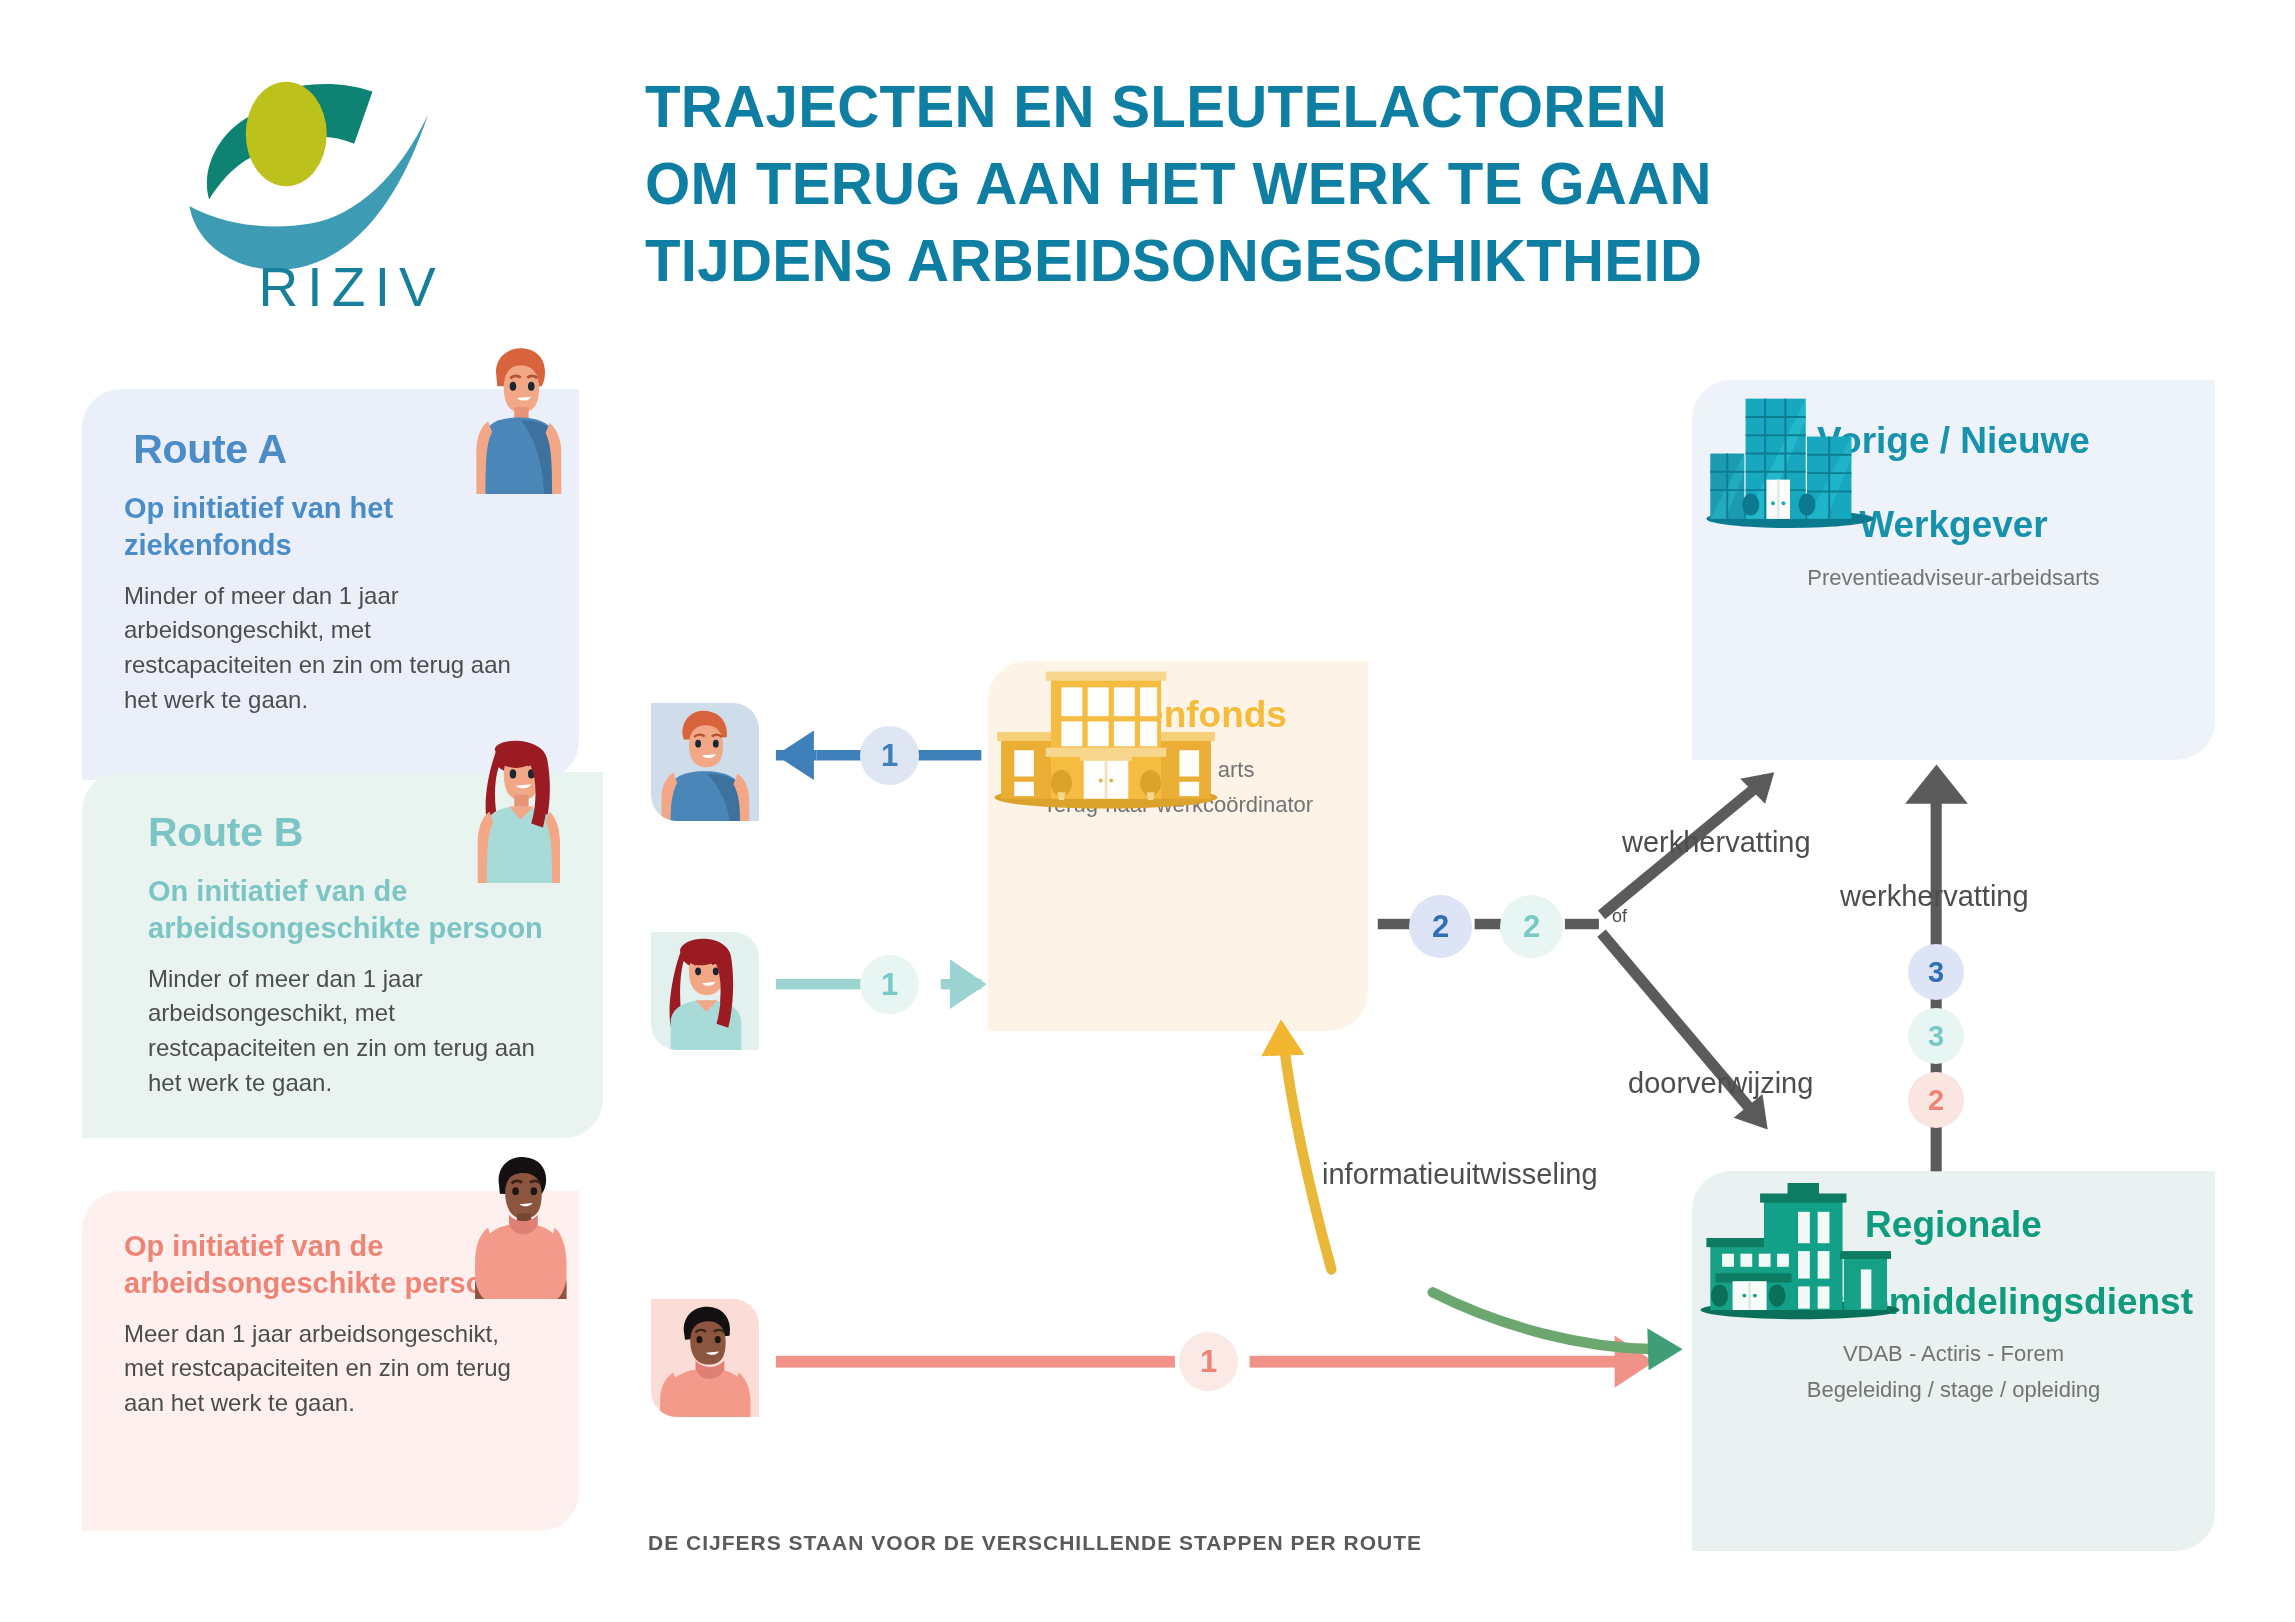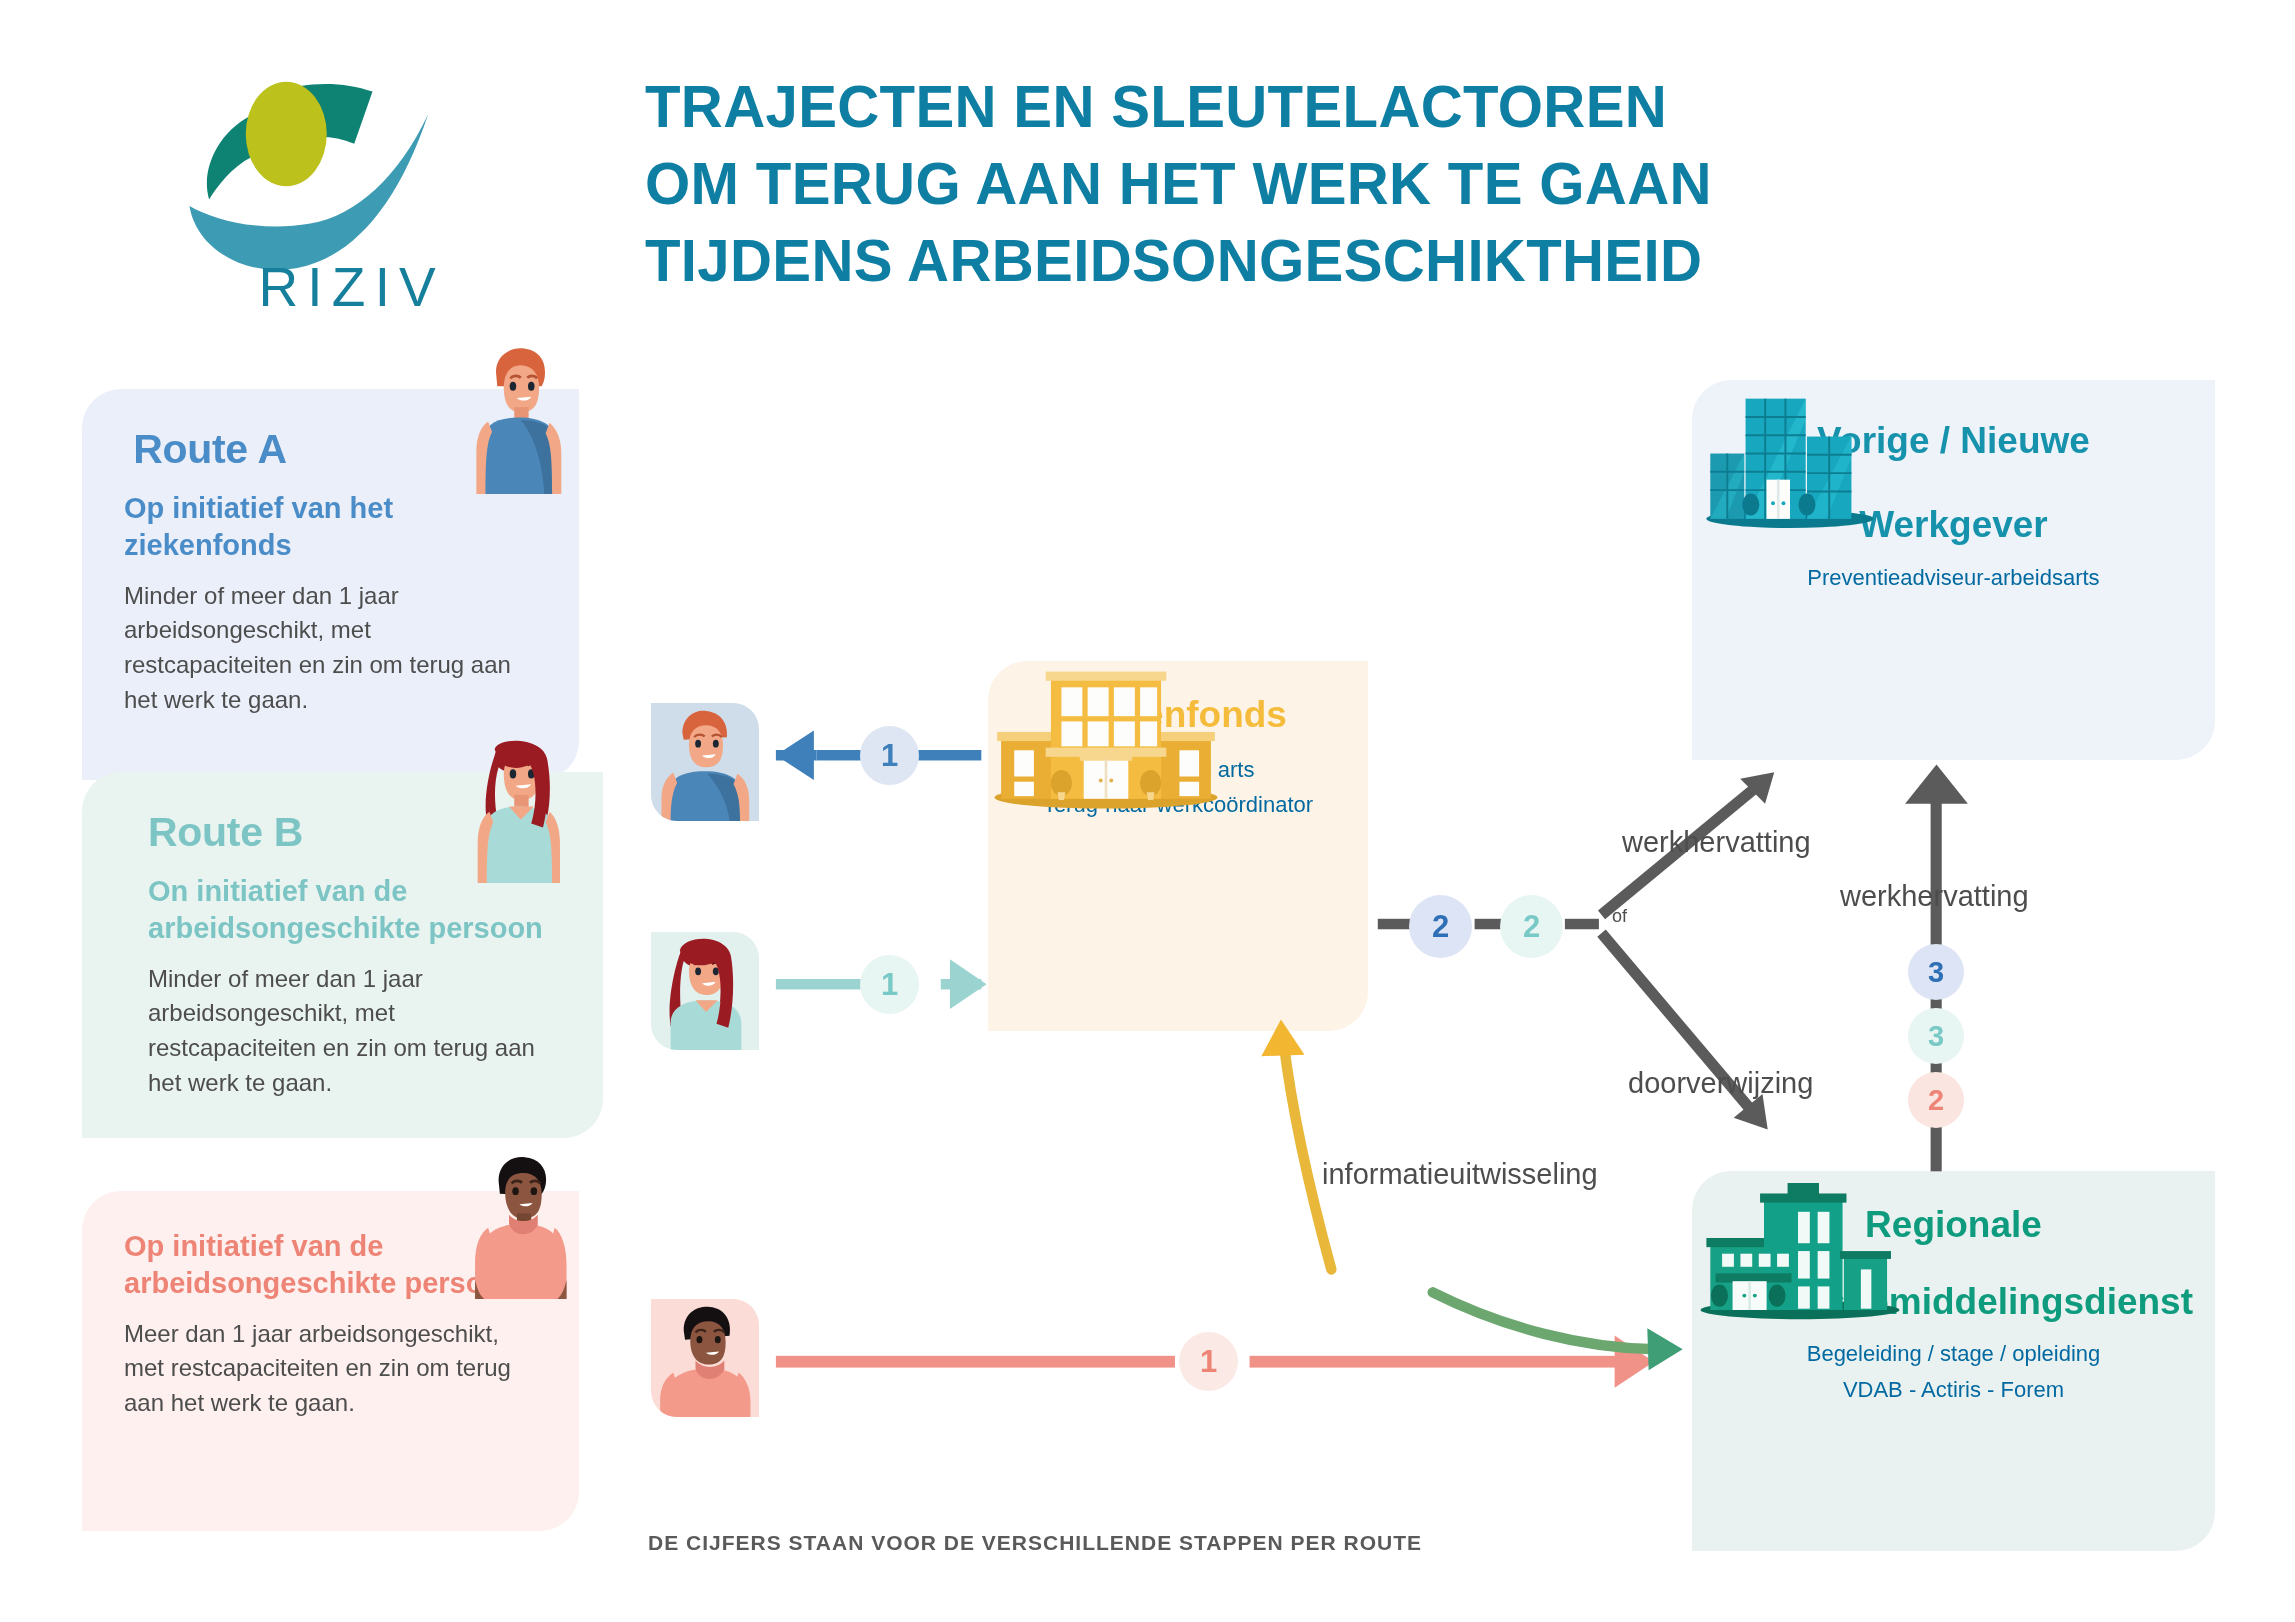--- a/index.html
+++ b/index.html
@@ -45,21 +45,21 @@
 
   
   .card-avatar{position:absolute;width:121px;height:147px;overflow:hidden;}
   #avA{left:458px;top:347px;}
   #avB{left:458px;top:736px;}
   #avC{left:458px;top:1152px;}
 
   
   .node-box{position:absolute;border-radius:39px 0 39px 0;}
   .node-title{font-size:37px;font-weight:bold;text-align:center;line-height:1.25;}
-  .node-caption{font-size:22px;color:#0369a1;text-align:center;line-height:1.35;}
+  .node-caption{font-size:22px;color:#737373;text-align:center;line-height:1.35;}
 
   #boxZiek{left:988px;top:661px;width:380px;height:370px;background:#fdf4e7;}
   #boxZiek .node-title{color:#f5bc3c;margin-top:31px;}
   #boxZiek .node-caption{margin-top:5.2px;}
 
   #boxWerk{left:1692px;top:380px;width:523px;height:380px;background:#edf3f8;}
   #boxWerk .node-title{color:#1792ac;margin-top:38px;}
   #boxWerk .node-caption{margin-top:10.5px;}
 
   #boxReg{left:1692px;top:1171px;width:523px;height:380px;background:#e9f2f0;}
@@ -325,22 +325,22 @@
         <rect x="258" y="150" width="16" height="60"></rect>
       </g>
       <rect x="62" y="168" width="52" height="44" fill="#f7fcfa"></rect>
       <rect x="86" y="168" width="4" height="44" fill="#d8ece5"></rect>
       <circle cx="80" cy="190" r="3" fill="#16a085"></circle>
         <circle cx="96" cy="190" r="3" fill="#16a085"></circle>
       <ellipse cx="42" cy="190" rx="13" ry="17" fill="#0b7059"></ellipse>
       <ellipse cx="130" cy="190" rx="13" ry="17" fill="#0b7059"></ellipse>
     </svg>
   </div>
+  <div class="node-caption">VDAB - Actiris - Forem</div>
   <div class="node-caption">Begeleiding / stage / opleiding</div>
-  <div class="node-caption">VDAB - Actiris - Forem</div>
 </div>
 
 <svg width="2295" height="1623" viewBox="0 0 3508 2480">
 
   <g>
     <rect x="1248" y="1146" width="252" height="16" fill="#3f7fba"></rect>
     <rect x="1186" y="1146" width="62" height="16" fill="#3f7fba"></rect>
     <path d="M1186 1154 L1244 1116 L1244 1192 Z" fill="#3f7fba"></path>
   </g>
 

